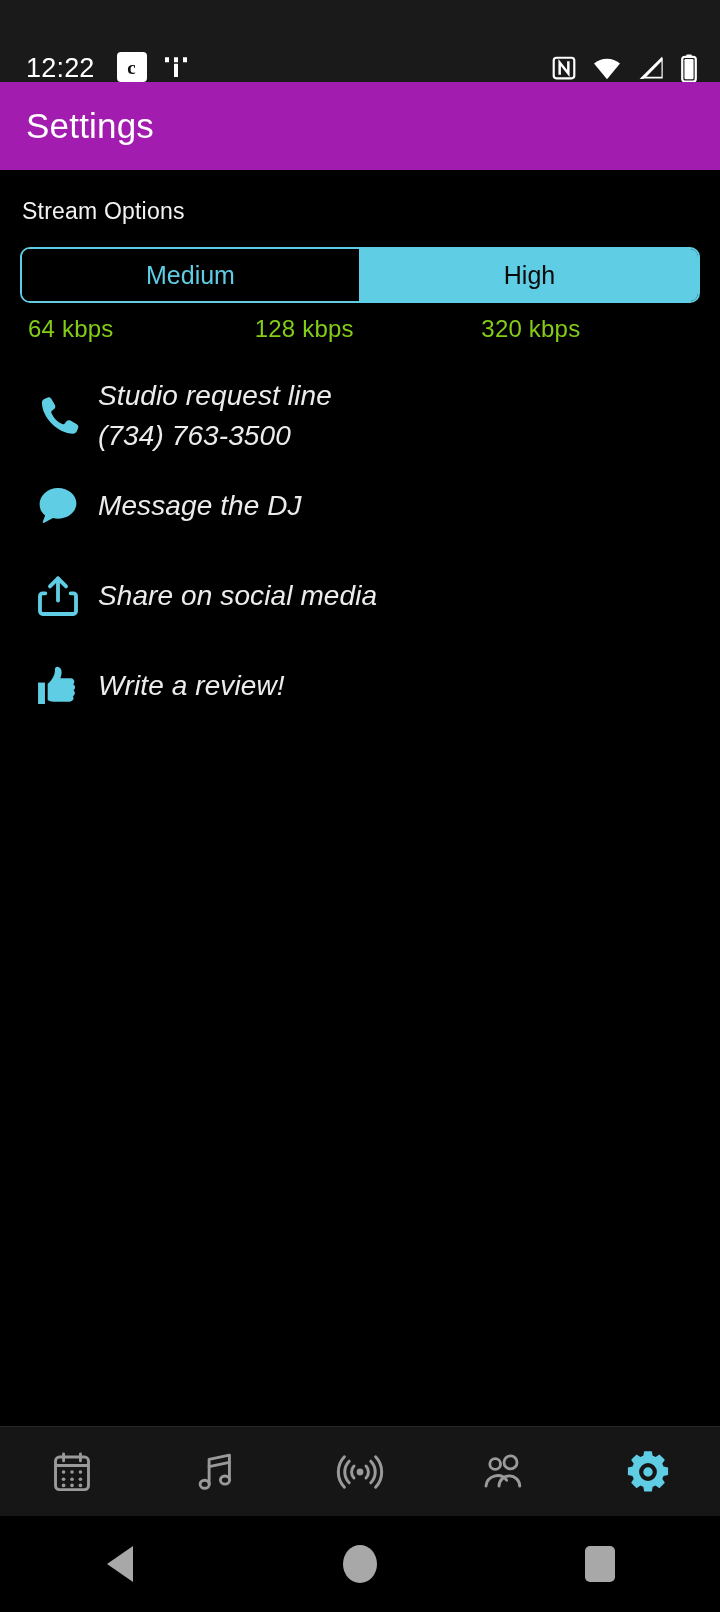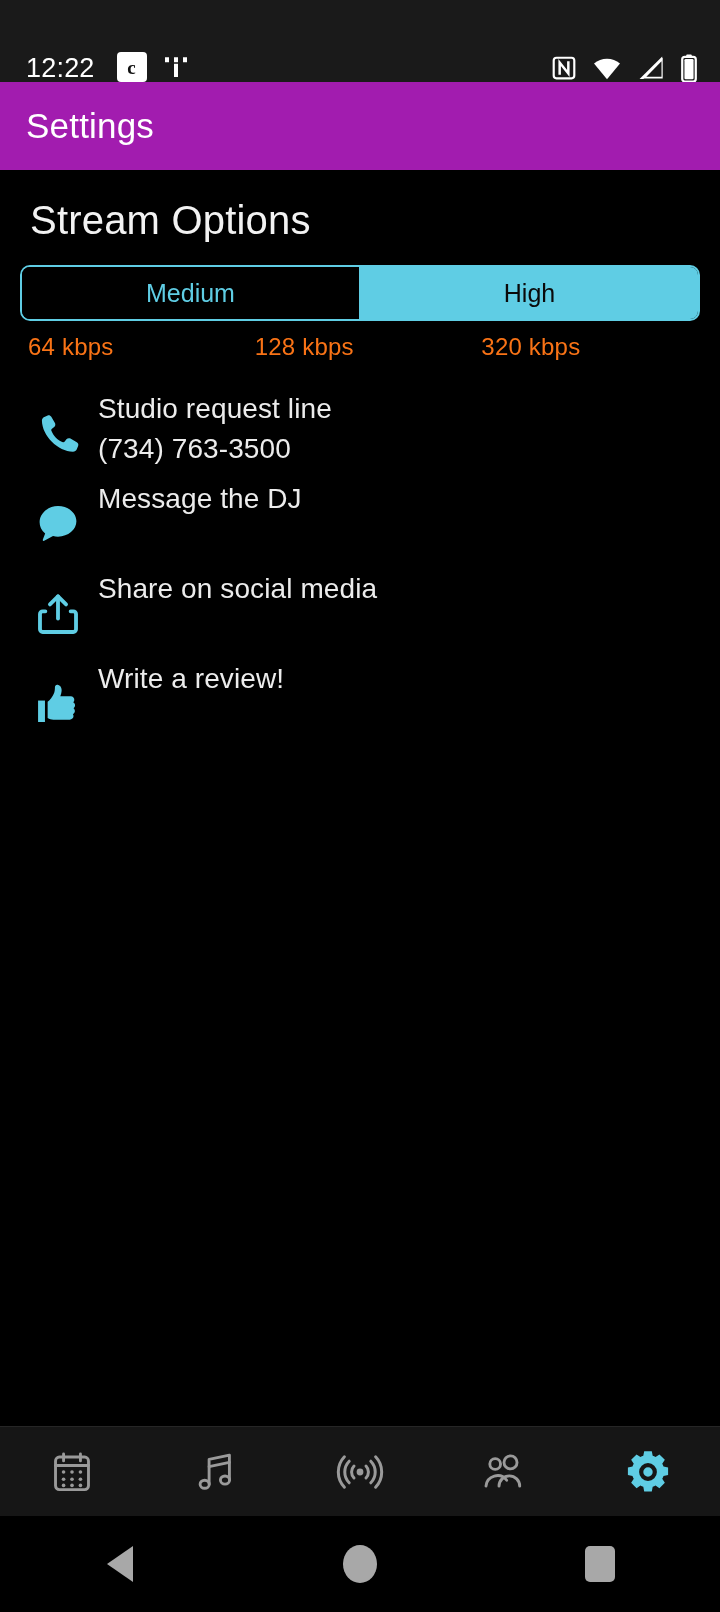--- a/index.html
+++ b/index.html
@@ -63,24 +63,24 @@
   .content {
     flex:1 1 auto;
     background:#000000;
     padding:0 20px;
     overflow:hidden;
     position:relative;
   }
 
   .section-title {
     color:#f2f2f2;
-    font-size:40px;
+    font-size:23px;
     font-weight:400;
     margin-top:28px;
-    margin-left:10px;
+    margin-left:2px;
     letter-spacing:0.2px;
   }
 
   
   .segmented {
     margin-top:22px;
     display:flex;
     height:56px;
     border:2px solid #5fcde4;
     border-radius:10px;
@@ -101,32 +101,34 @@
     background:#5fcde4;
     color:#0a0a0a;
   }
 
   .kbps-row {
     display:flex;
     margin-top:12px;
   }
   .kbps {
     flex:1 1 0;
-    color:#f97316;
+    color:#84cc16;
     font-size:24px;
     padding-left:8px;
     letter-spacing:0.2px;
   }
 
   
   .actions { margin-top:28px; }
   .action-row {
     display:flex;
+    align-items:center;
     min-height:90px;
     cursor:pointer;
+    font-style:italic;
   }
   .action-icon {
     width:76px;
     min-width:76px;
     display:flex; align-items:center; justify-content:center;
     color:#5fcde4;
   }
   .action-icon svg { display:block; }
   .action-text {
     color:#ececec;

